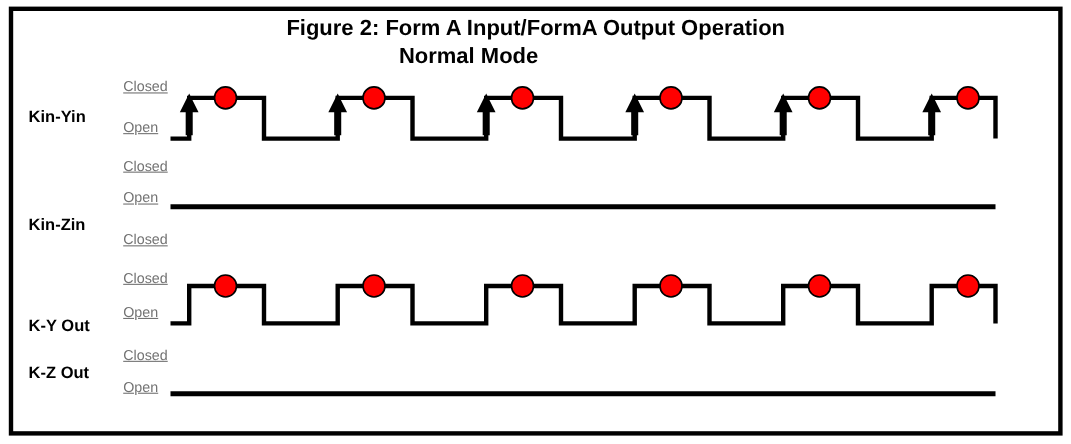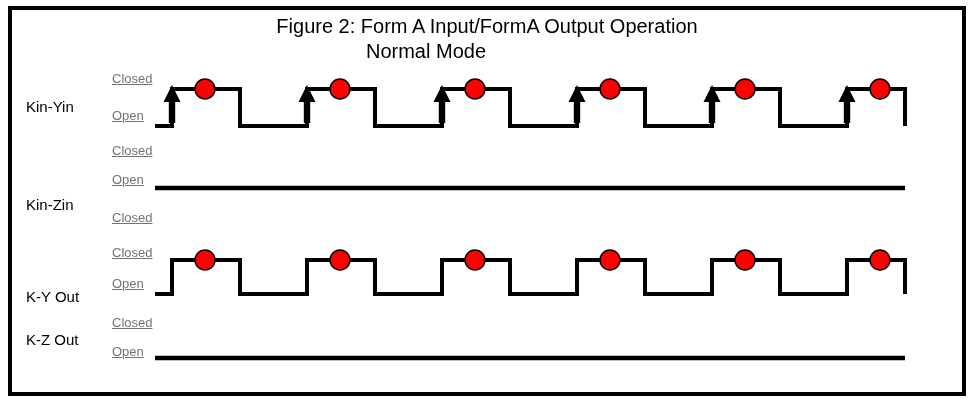--- a/index.html
+++ b/index.html
@@ -26,40 +26,40 @@
     box-sizing: border-box;
     background: #ffffff;
   }
   .title {
     position: absolute;
     left: 0;
     top: 14px;
     width: 974px;
     text-align: center;
     font-size: 20px;
-    font-weight: normal;
+    font-weight: bold;
     color: #000000;
     line-height: 25px;
     letter-spacing: 0px;
   }
   .title-line2 {
     position: absolute;
     left: 0;
     top: 39px;
     width: 852px;
     text-align: center;
     font-size: 20px;
-    font-weight: normal;
+    font-weight: bold;
     color: #000000;
     line-height: 25px;
   }
   .row-label {
     position: absolute;
     font-size: 15px;
-    font-weight: normal;
+    font-weight: bold;
     color: #000000;
     white-space: nowrap;
     text-align: left;
   }
   .level-label {
     position: absolute;
     font-size: 13px;
     font-weight: normal;
     color: #737373;
     white-space: nowrap;

